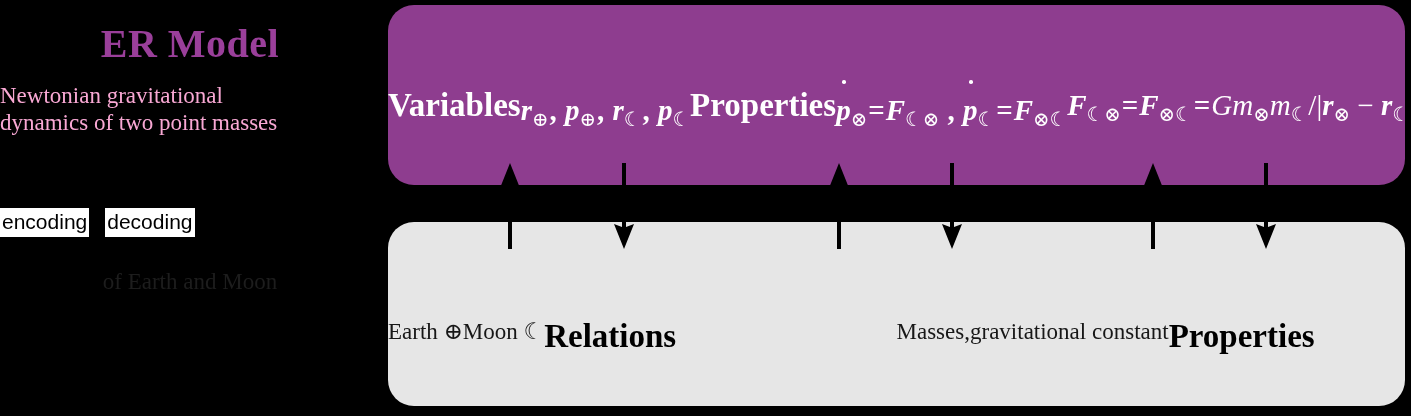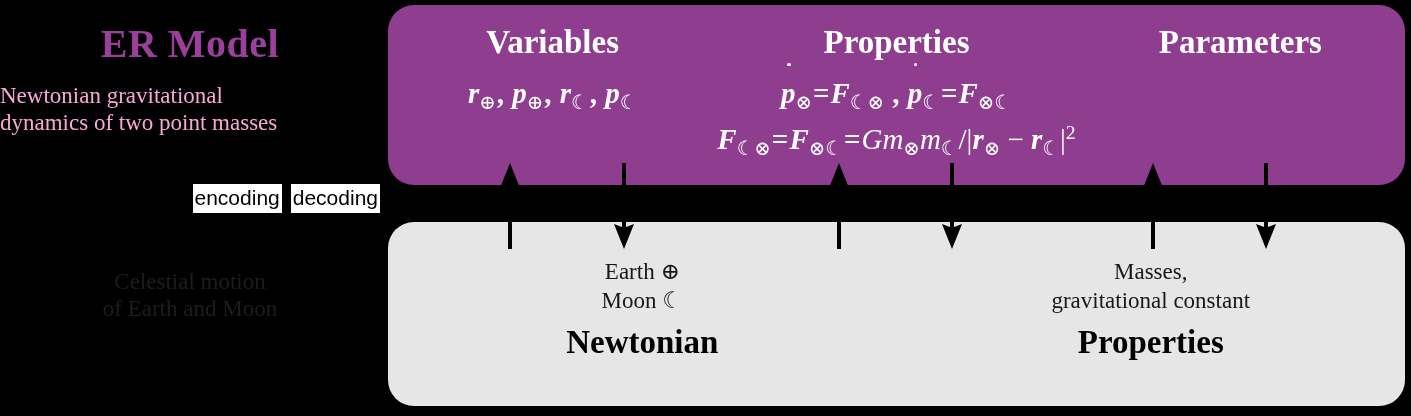--- a/index.html
+++ b/index.html
@@ -39,25 +39,25 @@
     position: absolute;
     left: 0; right: 0;
     top: 82px;
     font-size: 23px;
     color: #f9a8d4;
     line-height: 1.18;
   }
   .codec-row {
     position: absolute;
     left: 0; right: 0;
-    top: 184px;
+    top: 208px;
     display: flex;
-    justify-content: flex-end;
+    justify-content: flex-start;
     align-items: flex-start;
-    gap: 9px;
+    gap: 16px;
   }
   .codec-tag {
     background: #ffffff;
     color: #000000;
     font-family: "Liberation Sans", "DejaVu Sans", sans-serif;
     font-size: 21px;
     line-height: 1.25;
     padding: 1px 2px 2px 2px;
     white-space: nowrap;
   }
@@ -90,21 +90,21 @@
     background: #e6e6e6;
   }
   .cols {
     position: absolute;
     left: 0; right: 0; top: 0; bottom: 0;
     display: flex;
   }
   .col {
     flex: 1 1 0;
     display: flex;
-    flex-direction: column;
+    flex-direction: row;
     align-items: center;
   }
   
   .panel-model .col { justify-content: flex-start; padding-top: 20px; }
   .m-heading {
     color: #ffffff;
     font-size: 33px;
     font-weight: bold;
     line-height: 1.05;
     white-space: nowrap;
@@ -188,21 +188,20 @@
       <div>Newtonian gravitational</div>
       <div>dynamics of two point masses</div>
     </div>
 
     <div class="codec-row">
       <span class="codec-tag">encoding</span>
       <span class="codec-tag">decoding</span>
     </div>
 
     <div class="er-instance">
-      <div>Celestial motion</div>
       <div>of Earth and Moon</div>
     </div>
 
   </div>
 
   <div class="panel panel-model">
     <div class="cols">
 
       <div class="col">
         <div class="m-heading">Variables</div>
@@ -221,21 +220,21 @@
 
     </div>
   </div>
 
   <div class="panel panel-instance">
     <div class="cols">
 
       <div class="col">
         <div class="i-detail">Earth ⊕</div>
         <div class="i-detail">Moon ☾</div>
-        <div class="i-heading">Newtonian</div>
+        <div class="i-heading">Relations</div>
       </div>
 
 
       <div class="col">
         <div class="i-detail">Masses,</div>
         <div class="i-detail">gravitational constant</div>
         <div class="i-heading">Properties</div>
       </div>
 
     </div>

